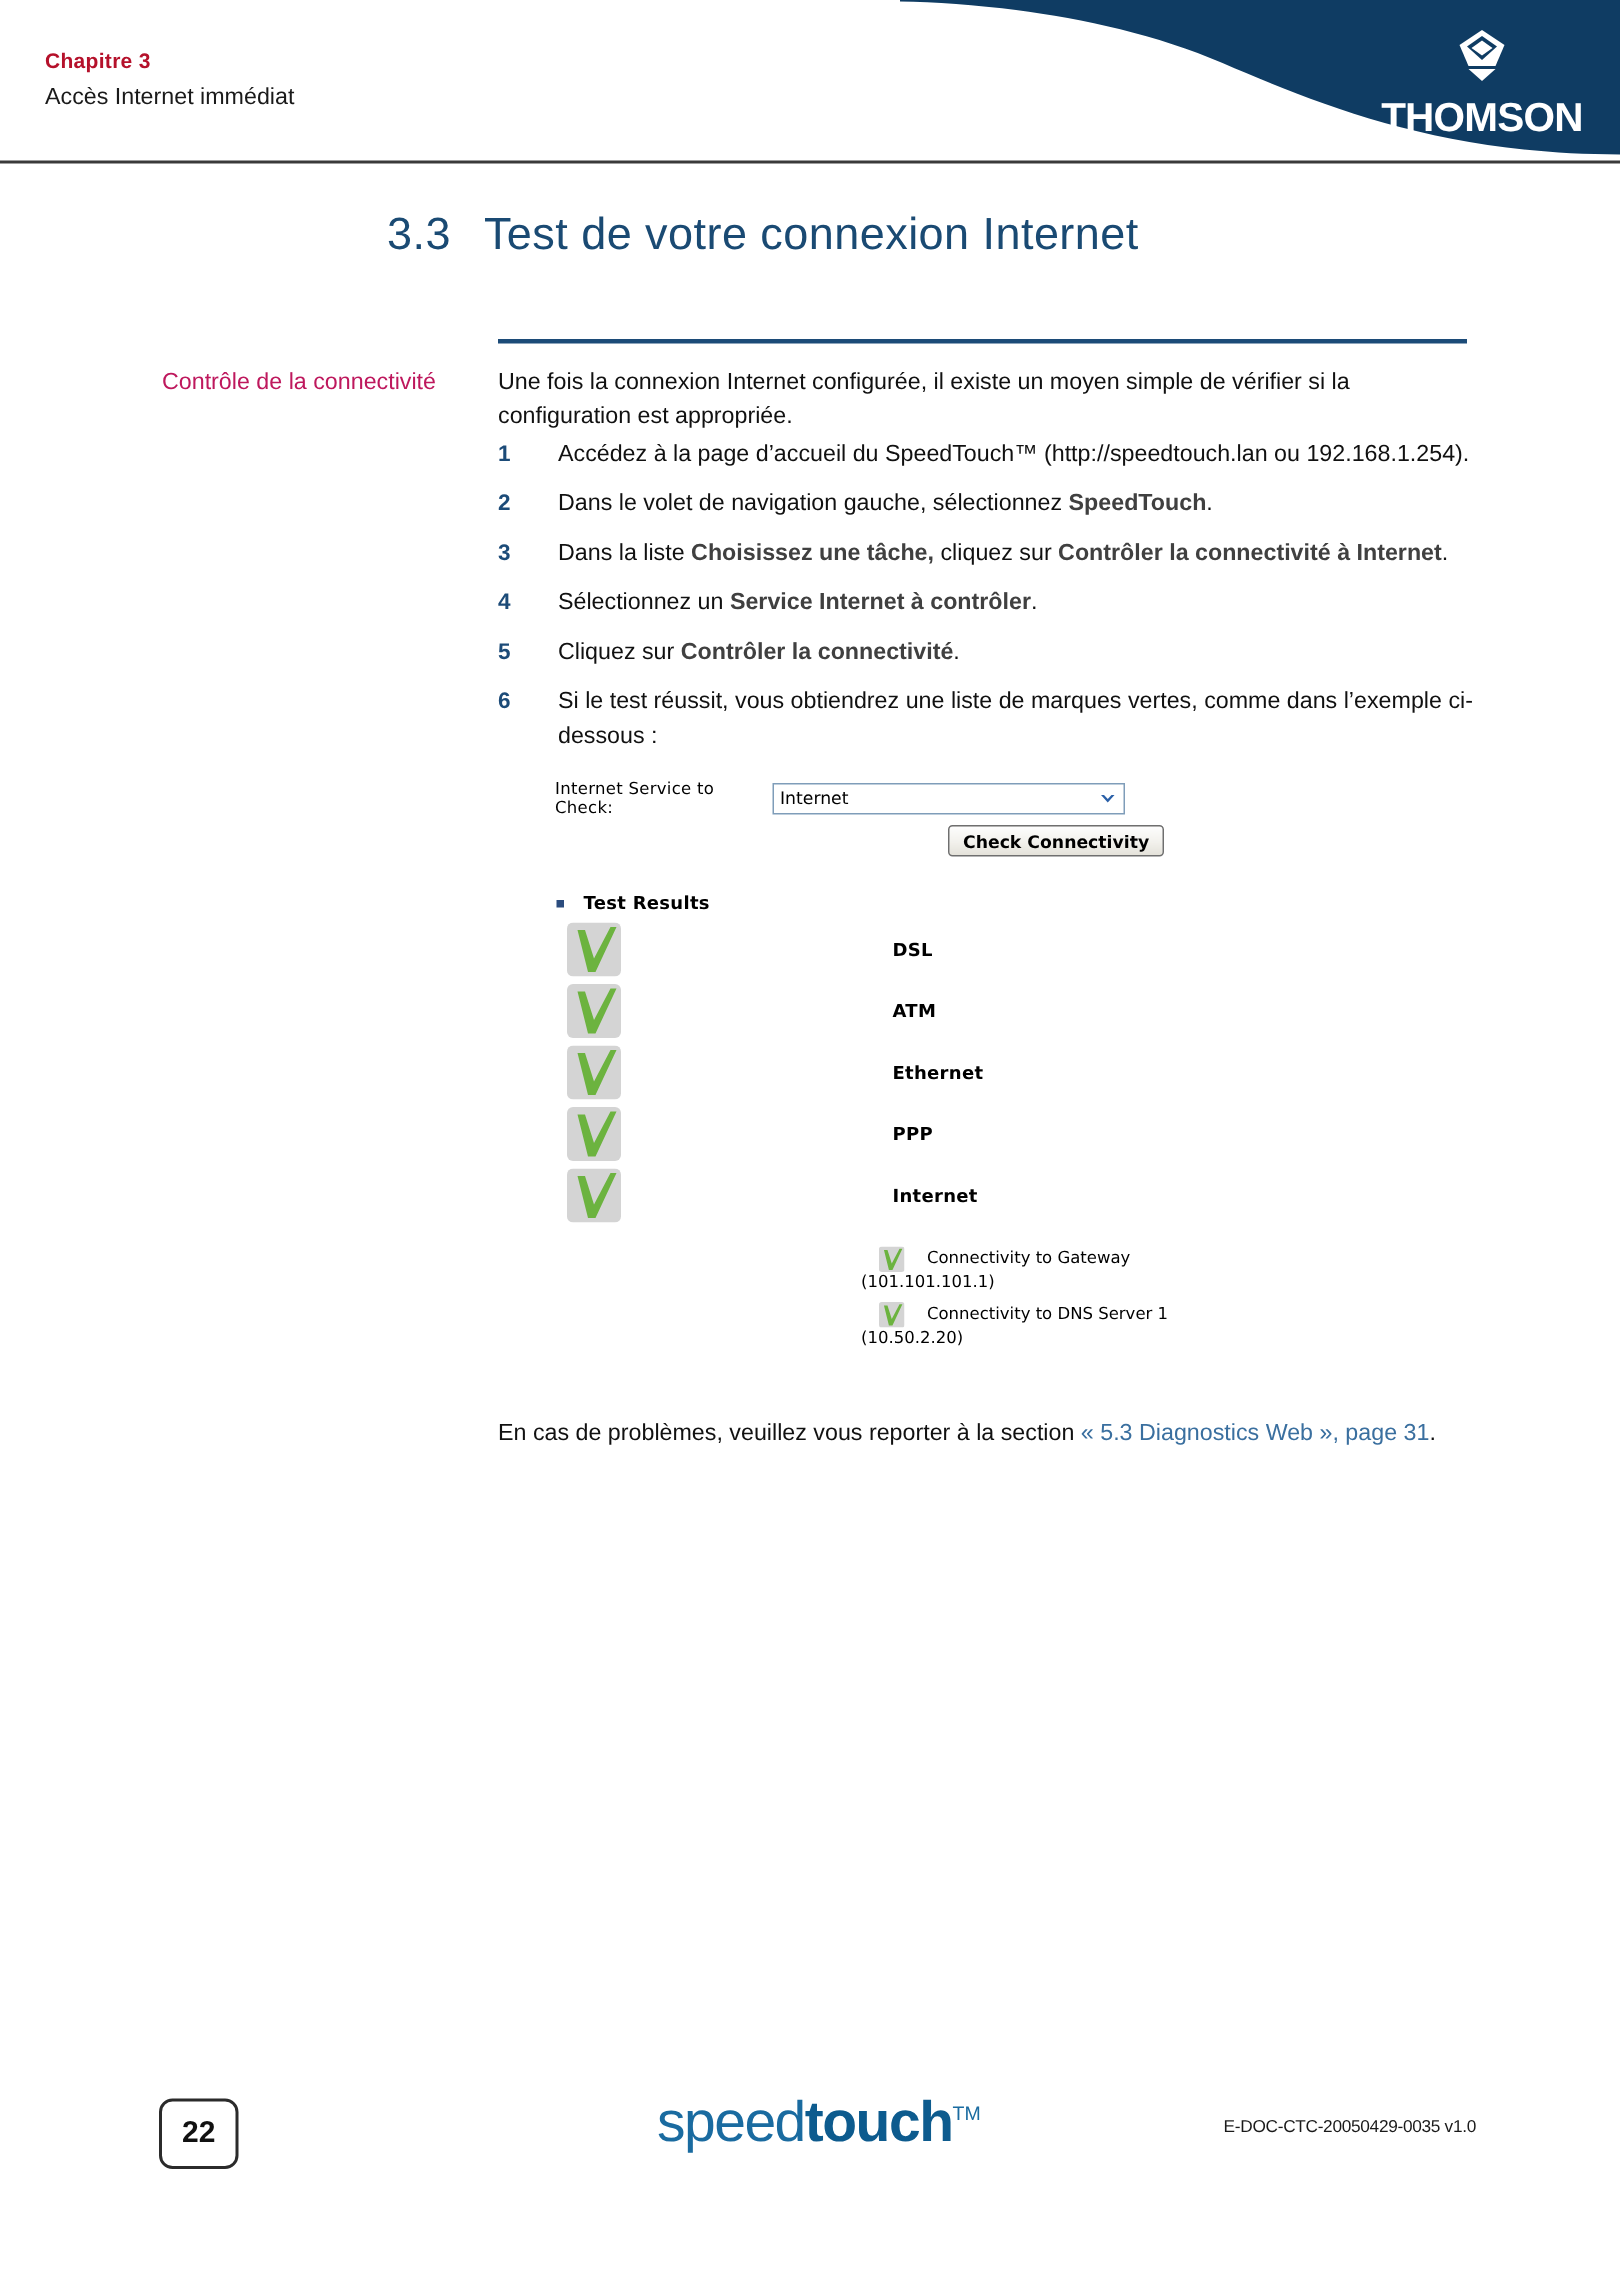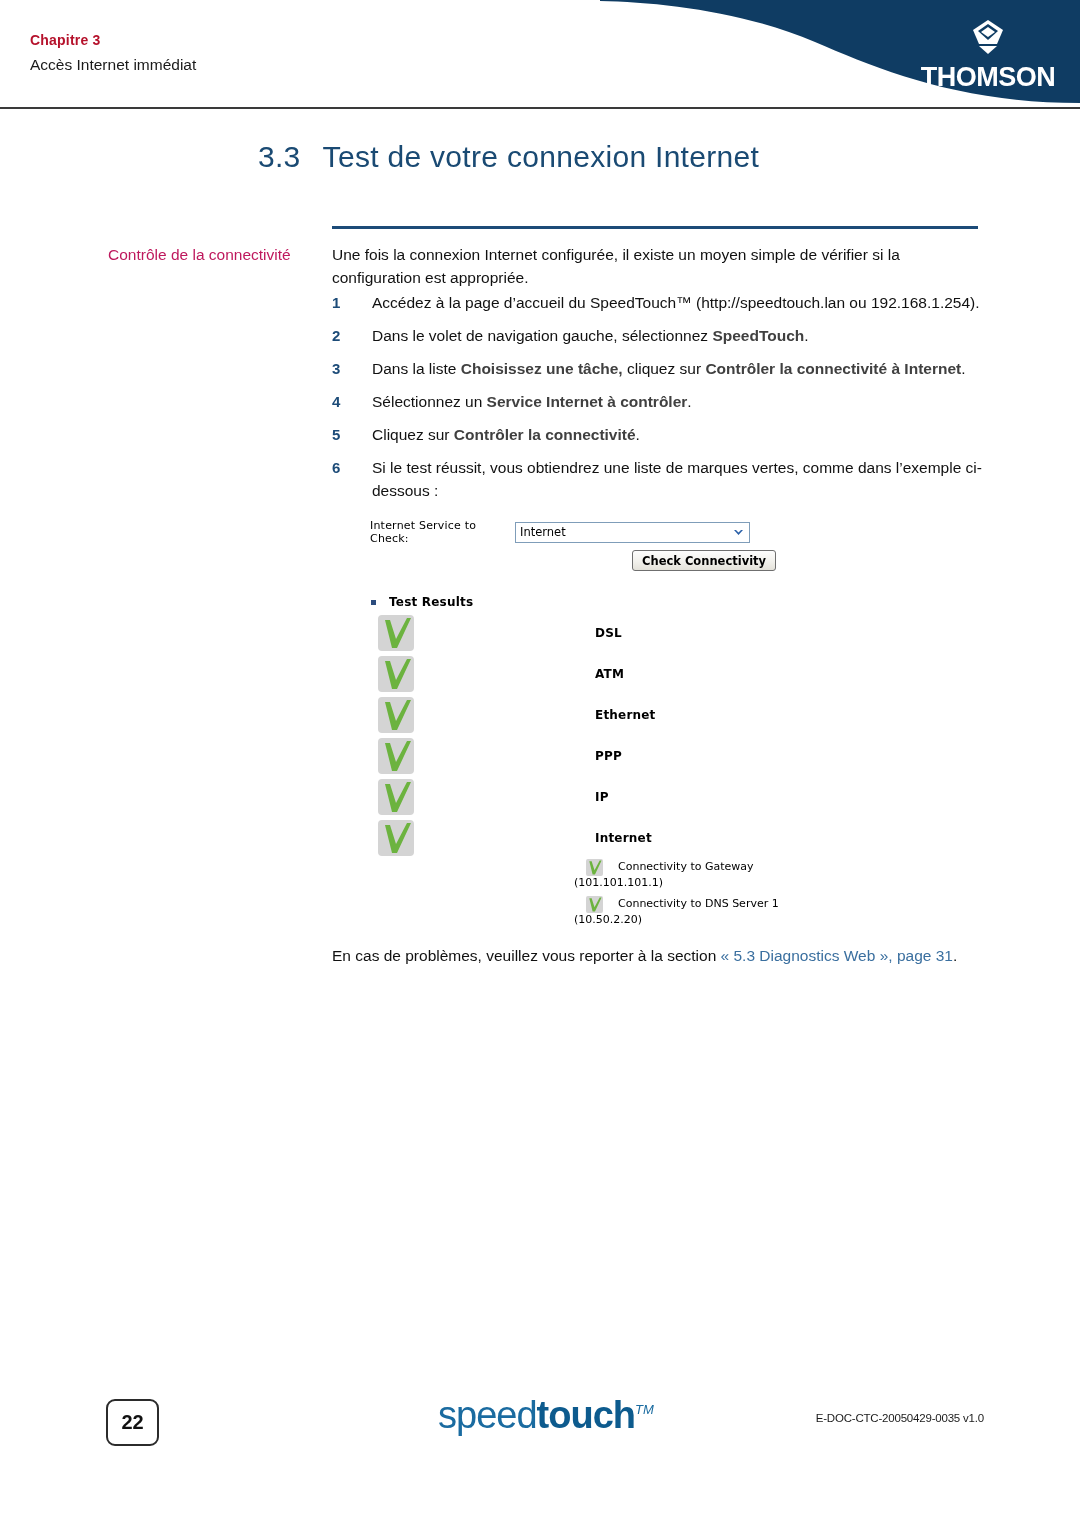--- a/index.html
+++ b/index.html
@@ -241,21 +241,21 @@
     left: 225px;
     top: 13px;
     font-size: 12px;
     font-weight: bold;
     color: #000;
     letter-spacing: 0.2px;
     white-space: nowrap;
   }
 
   #sub-results {
-    margin-top: 0px;
+    margin-top: 13px;
     margin-left: 216px;
   }
   .sub-result {
     position: relative;
     margin-bottom: 5px;
   }
   .sub-check-icon {
     position: absolute;
     left: 0;
     top: 0;
@@ -318,21 +318,20 @@
     color: #1a6ba0;
     letter-spacing: -1px;
     white-space: nowrap;
   }
   #speedtouch-logo .st-light { font-weight: normal; }
   #speedtouch-logo .st-bold  { font-weight: bold; color: #0d5b8e; }
   #speedtouch-logo .st-tm {
     font-size: 13px;
     vertical-align: super;
     letter-spacing: 0;
-    font-style: italic;
   }
   #doc-id {
     position: absolute;
     right: 96px;
     top: 1412px;
     font-size: 11.5px;
     color: #1a1a1a;
     letter-spacing: -0.2px;
     white-space: nowrap;
   }
@@ -453,27 +452,20 @@
             <rect x="0" y="0" width="36" height="36" rx="4" ry="4" fill="#d4d4d4"></rect>
             <path d="M7,5 L12,5 L18,24 L29,3 L33,3 L19,33 L14,33 Z" fill="#6cb33f"></path>
           </svg></span>
         <span class="result-label">PPP</span>
       </div>
       <div class="result-row">
         <span class="check-icon"><svg width="36" height="36" viewBox="0 0 36 36" xmlns="http://www.w3.org/2000/svg">
             <rect x="0" y="0" width="36" height="36" rx="4" ry="4" fill="#d4d4d4"></rect>
             <path d="M7,5 L12,5 L18,24 L29,3 L33,3 L19,33 L14,33 Z" fill="#6cb33f"></path>
           </svg></span>
-        <span class="result-label">IP</span>
-      </div>
-      <div class="result-row">
-        <span class="check-icon"><svg width="36" height="36" viewBox="0 0 36 36" xmlns="http://www.w3.org/2000/svg">
-            <rect x="0" y="0" width="36" height="36" rx="4" ry="4" fill="#d4d4d4"></rect>
-            <path d="M7,5 L12,5 L18,24 L29,3 L33,3 L19,33 L14,33 Z" fill="#6cb33f"></path>
-          </svg></span>
         <span class="result-label">Internet</span>
       </div>
     </div>
 
   <div id="sub-results">
       <div class="sub-result">
         <span class="sub-check-icon"><svg width="17" height="17" viewBox="0 0 36 36" xmlns="http://www.w3.org/2000/svg">
             <rect x="0" y="0" width="36" height="36" rx="4" ry="4" fill="#d4d4d4"></rect>
             <path d="M7,5 L12,5 L18,24 L29,3 L33,3 L19,33 L14,33 Z" fill="#6cb33f"></path>
           </svg></span>

